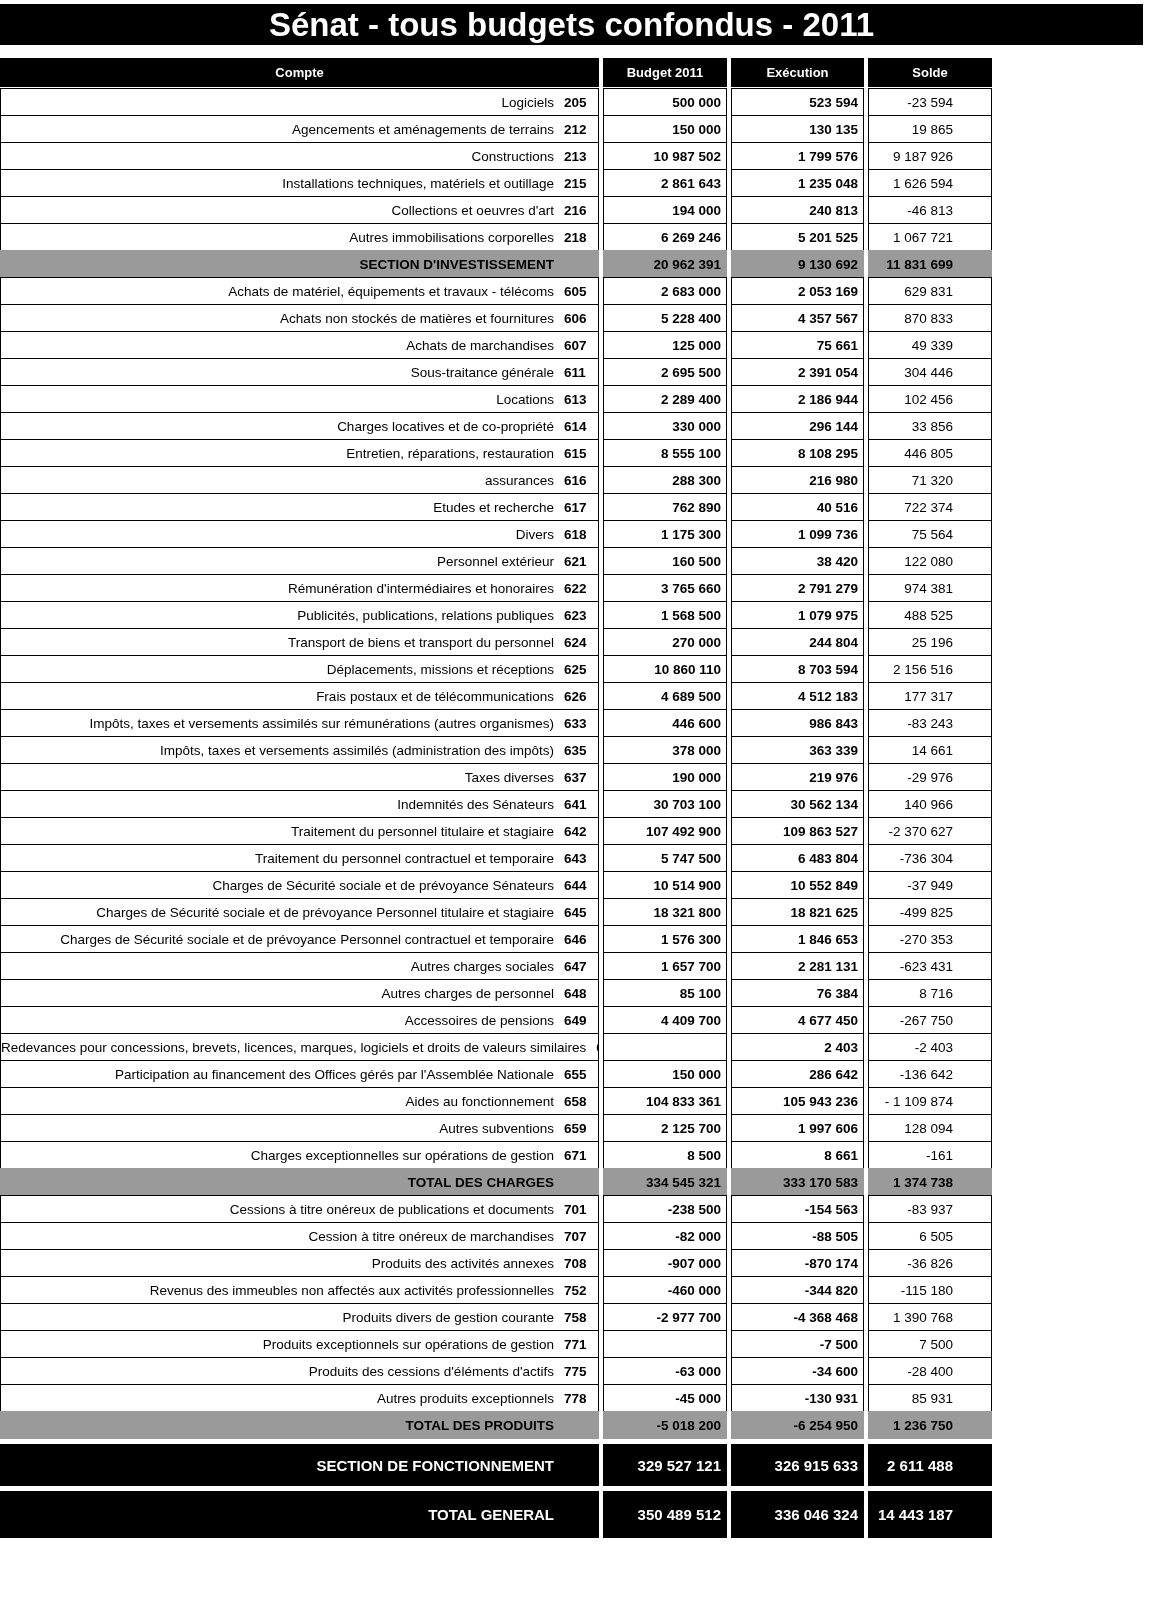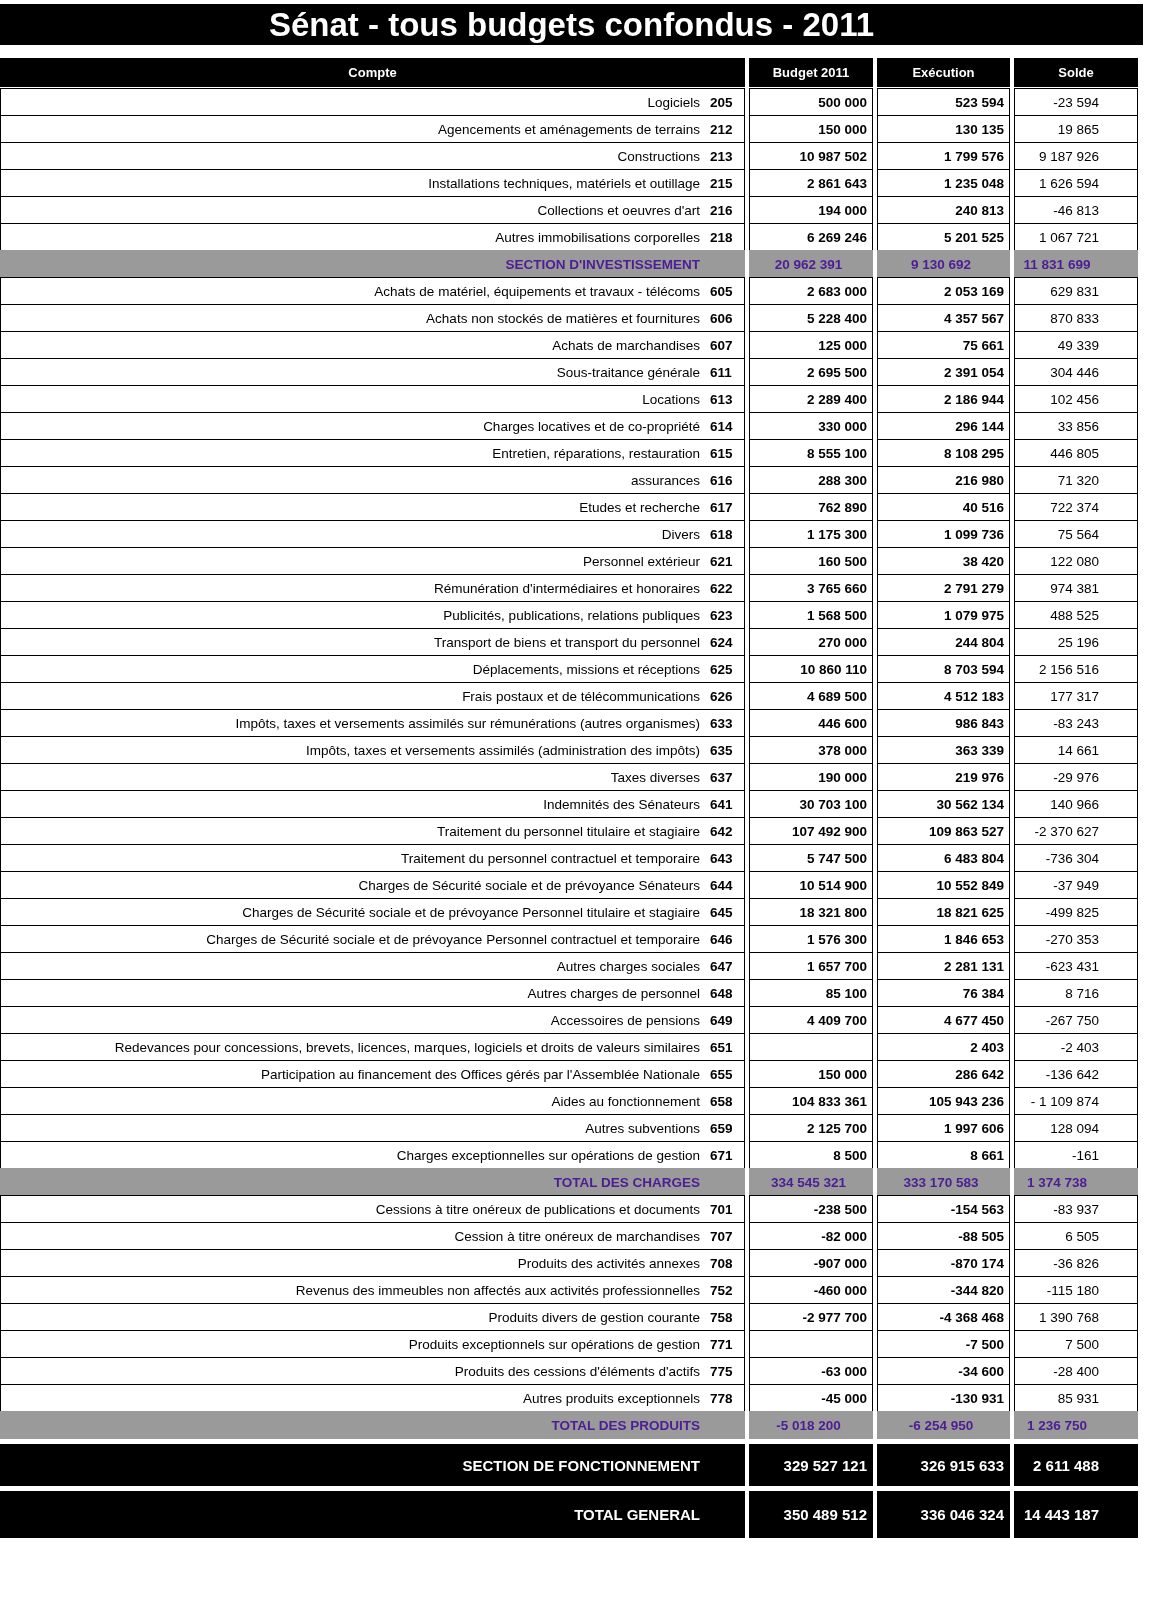--- a/index.html
+++ b/index.html
@@ -11,21 +11,21 @@
   }
   .page { padding:4px 27px 12px 0; }
 
   .title-bar {
     height:41px; line-height:41px;
     background:var(--bar-black,#000);
     color:#fff; font-size:33px; font-weight:bold;
     text-align:center; margin-bottom:13px;
   }
 
-  .col-compte { width:745px; }
+  .col-compte { width:599px; }
   .col-budget { width:124px; }
   .col-exec   { width:133px; }
   .col-solde  { width:124px; }
 
   .header-row { display:flex; gap:4px; margin-bottom:1px; }
   .header-cell {
     background:var(--bar-black,#000); color:#fff;
     font-size:13px; font-weight:bold; height:29px;
     display:flex; align-items:center; justify-content:center;
   }
@@ -40,21 +40,21 @@
   }
   .compte-cell .label { flex:1; text-align:right; white-space:nowrap; }
   .compte-cell .code  { width:44px; padding-left:10px; font-weight:bold; white-space:nowrap; }
   .num { justify-content:flex-end; padding-right:5px; font-weight:bold; white-space:nowrap; }
   .col-solde.num { padding-right:38px; font-weight:normal; }
 
   
   .row-section-gray .cell {
     background:var(--section-gray,#9a9a9a);
     border-color:var(--section-gray,#9a9a9a);
-    color:#4c1d95; font-weight:bold;justify-content:center;
+    color:#000000; font-weight:bold;
   }
   .row-section-gray .col-solde.num { font-weight:bold; }
 
   
   .row + .row.row-section-black { margin-top:5px; }
   .row-section-black .cell {
     background:var(--bar-black,#000); border-color:var(--bar-black,#000);
     color:#fff; font-weight:bold; height:42px; font-size:15px;
   }
   .row-section-black:last-child .cell { height:47px; }

